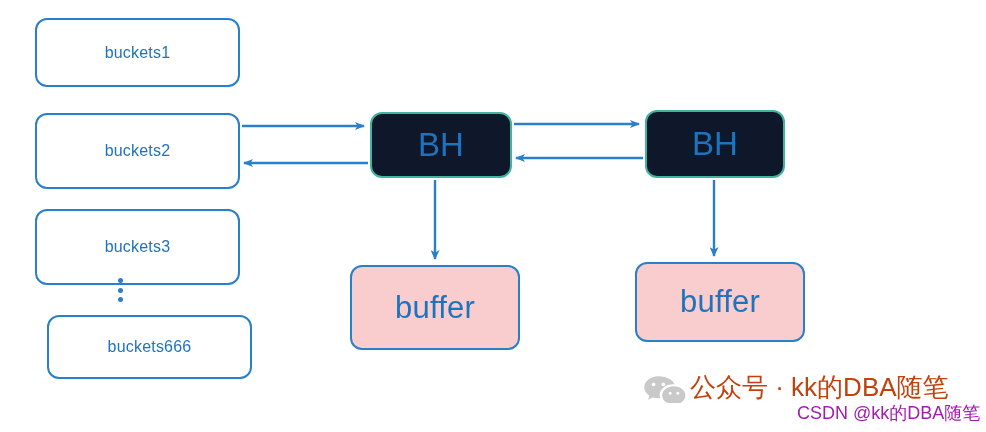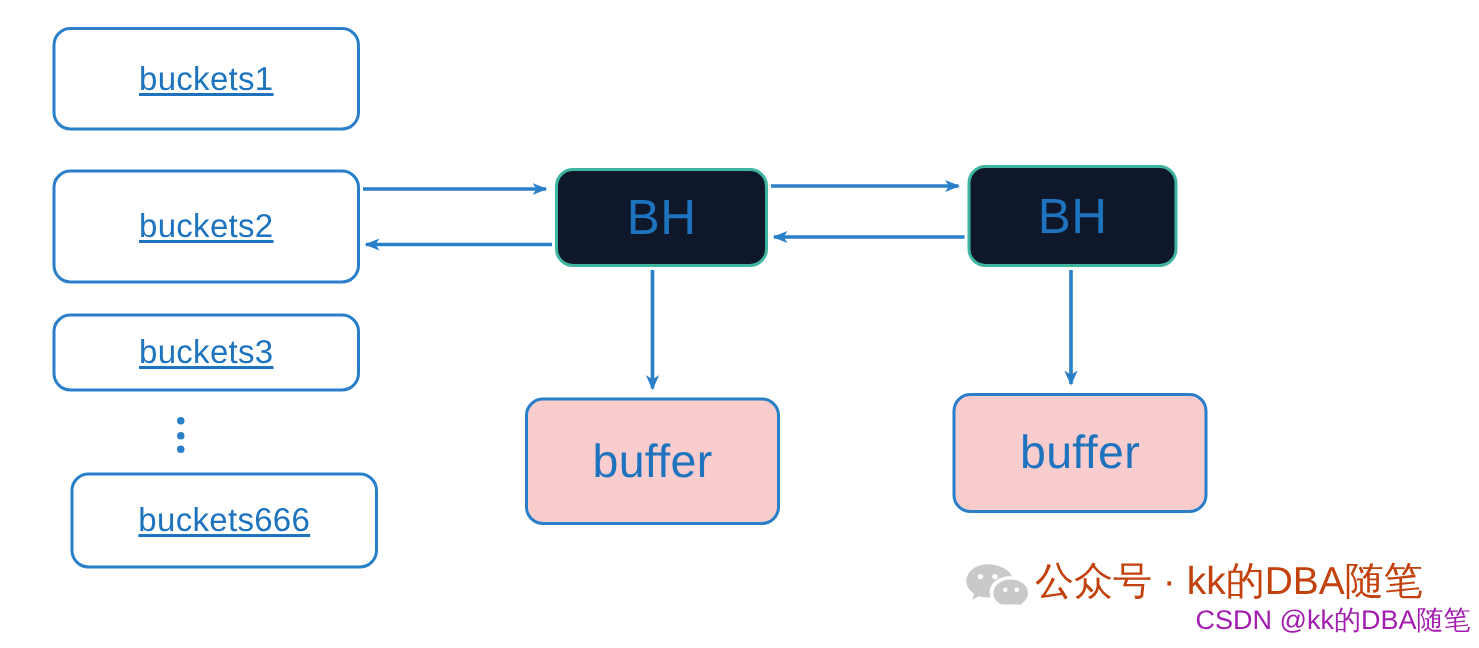--- a/index.html
+++ b/index.html
@@ -32,22 +32,21 @@
     align-items: center;
     justify-content: center;
     border-radius: 12px;
     color: #1e73be;
     letter-spacing: 0.2px;
     white-space: nowrap;
   }
   .node-bucket {
     background: #ffffff;
     border: 2px solid #2a7fc9;
-    font-size: 22px;
-    text-decoration: underline;
+    font-size: 16px;
   }
   .node-bh {
     background: #0f172a;
     border: 2px solid #3fb5a0;
     font-size: 33px;
   }
   .node-buffer {
     background: #f9cdcd;
     border: 2px solid #2a7fc9;
     font-size: 31px;
@@ -132,21 +131,21 @@
   </svg>
 
   <div class="node node-bucket" style="left:35px; top:18px; width:205px; height:69px;">
     <span>buckets1</span>
   </div>
 
   <div class="node node-bucket" style="left:35px; top:113px; width:205px; height:76px;">
     <span>buckets2</span>
   </div>
 
-  <div class="node node-bucket" style="left:35px; top:209px; width:205px; height:52px;">
+  <div class="node node-bucket" style="left:35px; top:209px; width:205px; height:76px;">
     <span>buckets3</span>
   </div>
 
   <div class="ellipsis-dots" style="left:118px; top:278px;">
     <i></i>
     <i></i>
     <i></i>
   </div>
 
   <div class="node node-bucket" style="left:35px; top:315px; width:205px; height:64px;margin-left:12px;">

